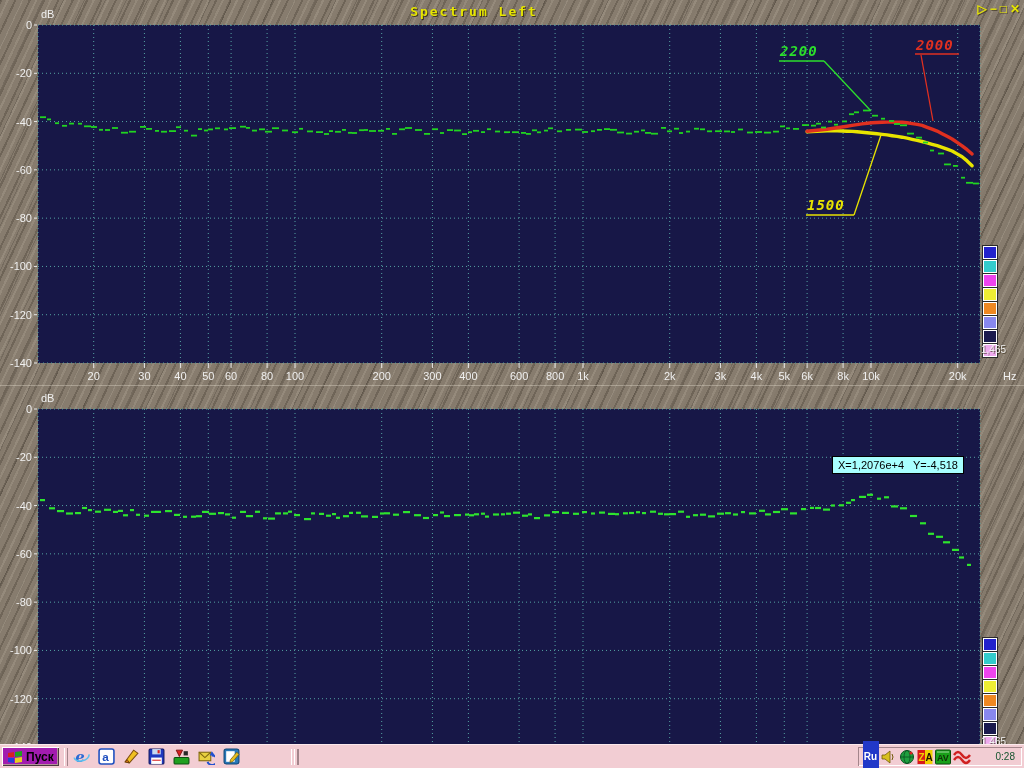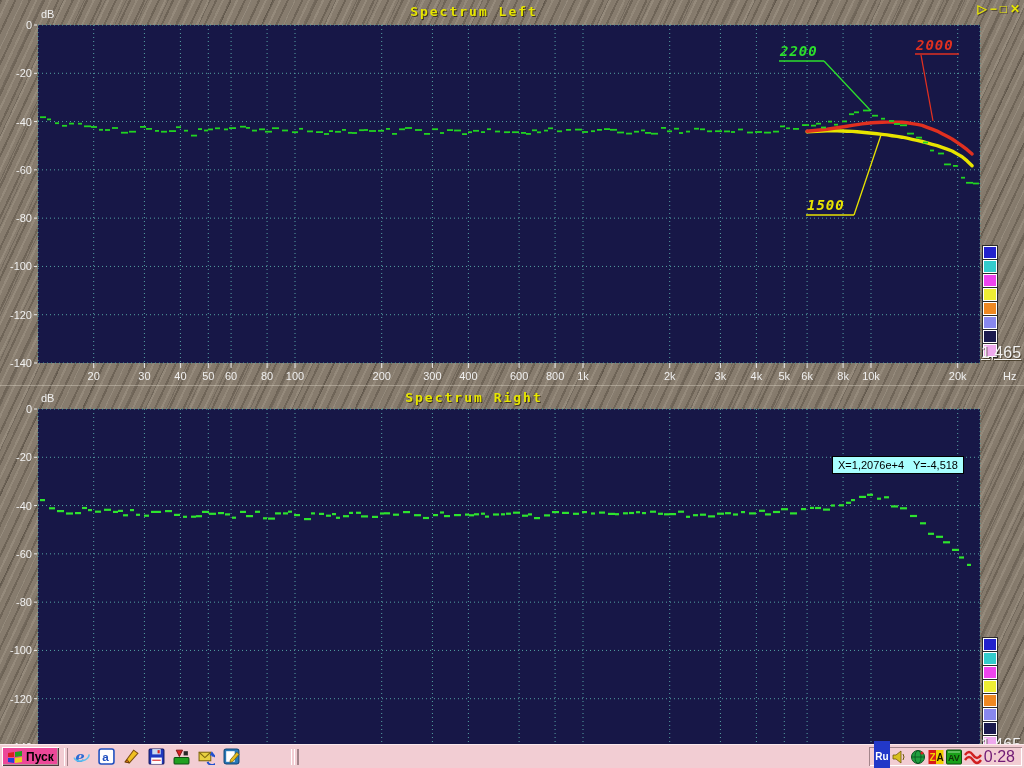--- a/index.html
+++ b/index.html
@@ -18,40 +18,40 @@
     font-family:"DejaVu Sans Mono",monospace;font-size:13px;font-weight:bold;letter-spacing:2px;
     color:#e6e600;text-shadow:1px 1px 0 rgba(40,30,10,.75);}
   .win-controls{position:absolute;right:4px;top:2px;color:#e6e600;font-size:12px;font-weight:bold;
     text-shadow:1px 1px 0 rgba(40,30,10,.6);display:flex;gap:3px;}
   .win-controls span{cursor:default;line-height:14px;}
   .plot-svg{position:absolute;left:0;top:0;}
   .legend{position:absolute;left:983px;width:16px;}
   #legend-0{top:246px;}
   #legend-1{top:252px;}
   .legend .sq{width:12px;height:11px;border:1px solid #ffffff;outline:1px solid #2a2a2a;margin-bottom:1px;}
-  .legend-value{position:absolute;left:981px;color:#f2f2f2;font-size:16px;text-shadow:1px 1px 0 rgba(40,30,10,.6);text-decoration:underline;}
+  .legend-value{position:absolute;left:981px;color:#f2f2f2;font-size:10px;text-shadow:1px 1px 0 rgba(40,30,10,.6);}
   #legval-0{top:344px;}
   #legval-1{top:350px;}
   .tooltip{position:absolute;left:832px;top:70px;background:#a8ffff;border:1px solid #000;
     color:#000;font-size:11px;padding:2px 5px 2px 5px;white-space:pre;}
   
   .taskbar{position:absolute;left:0;top:744px;width:1024px;height:24px;background:#f2cdd3;
     border-top:1px solid #fce9ec;z-index:20;}
   .start-btn{position:absolute;left:2px;top:2px;height:19px;padding:0 5px;display:flex;align-items:center;gap:3px;
-    background:#ec4899;box-shadow:inset 1px 1px 0 #ffffff, inset -1px -1px 0 #4a3a3e, inset -2px -2px 0 #b29198;
+    background:#a21caf;box-shadow:inset 1px 1px 0 #ffffff, inset -1px -1px 0 #4a3a3e, inset -2px -2px 0 #b29198;
     font-size:12px;font-weight:bold;color:#000;cursor:pointer;}
   .tb-sep{position:absolute;left:64px;top:3px;width:2px;height:18px;border-left:1px solid #fff;border-right:1px solid #a3858b;}
   .tb-handle{position:absolute;left:291px;top:4px;width:6px;height:16px;
     border-left:1px solid #fff;border-right:1px solid #a3858b;}
   .tb-handle:after{content:"";position:absolute;left:2px;top:0;width:2px;height:16px;border-left:1px solid #fff;border-right:1px solid #a3858b;}
   .quick{position:absolute;left:73px;top:3px;display:flex;gap:8px;}
   .quick svg{cursor:pointer;}
   .tray{position:absolute;right:2px;top:2px;height:19px;display:flex;align-items:center;gap:2px;padding:0 5px;
     box-shadow:inset 1px 1px 0 #a3858b, inset -1px -1px 0 #ffffff;}
-  .tray .clock{font-size:16px;color:#701a75;margin-left:0;margin-right:2px;}
+  .tray .clock{font-size:10px;color:#14532d;margin-left:23px;margin-right:2px;}
   .ru-badge{width:16px;height:31px;background:#2238c8;color:#fff;font-size:10px;font-weight:bold;
     display:flex;align-items:center;justify-content:center;cursor:pointer;}
 </style>
 </head>
 <body>
 
 <div class="desktop">
 
   <div class="window" id="win-0">
     <svg class="plot-svg" id="plot-0" width="1024" height="385">
@@ -471,21 +471,20 @@
         <line x1="900" y1="122.3" x2="907" y2="122.3" stroke="#2ee42e" stroke-width="2.2"></line>
         <line x1="910" y1="130.0" x2="917" y2="130.0" stroke="#2ee42e" stroke-width="2.2"></line>
         <line x1="920" y1="137.3" x2="926" y2="137.3" stroke="#2ee42e" stroke-width="2.2"></line>
         <line x1="928" y1="147.8" x2="934" y2="147.8" stroke="#2ee42e" stroke-width="2.2"></line>
         <line x1="936" y1="150.8" x2="943" y2="150.8" stroke="#2ee42e" stroke-width="2.2"></line>
         <line x1="943" y1="156.3" x2="950" y2="156.3" stroke="#2ee42e" stroke-width="2.2"></line>
         <line x1="952" y1="163.9" x2="959" y2="163.9" stroke="#2ee42e" stroke-width="2.2"></line>
         <line x1="959" y1="171.5" x2="964" y2="171.5" stroke="#2ee42e" stroke-width="2.2"></line>
         <line x1="967" y1="178.9" x2="971" y2="178.9" stroke="#2ee42e" stroke-width="2.2"></line>
       </svg>
-    <div class="win-title">Spectrum Right</div>
     <div class="tooltip">X=1,2076e+4   Y=-4,518</div>
     <div class="legend" id="legend-1">
         <div class="sq" style="background: rgb(34, 34, 204);"></div>
         <div class="sq" style="background: rgb(51, 204, 204);"></div>
         <div class="sq" style="background: rgb(238, 68, 238);"></div>
         <div class="sq" style="background: rgb(238, 238, 51);"></div>
         <div class="sq" style="background: rgb(238, 136, 34);"></div>
         <div class="sq" style="background: rgb(136, 136, 238);"></div>
         <div class="sq" style="background: rgb(26, 26, 78);"></div>
         <div class="sq" style="background: rgb(238, 170, 238);"></div>

